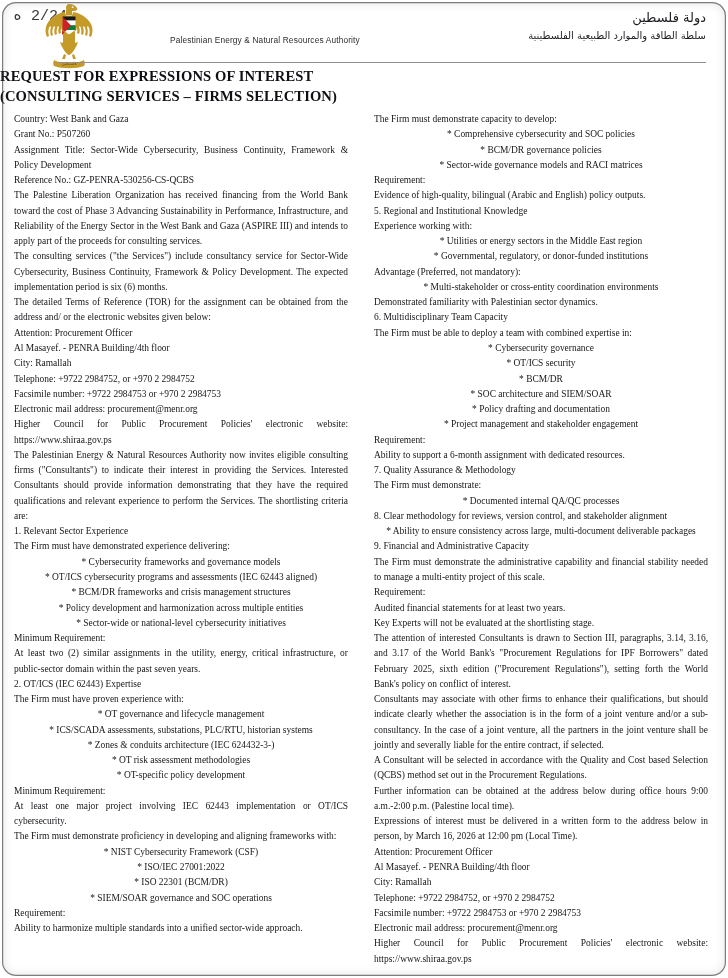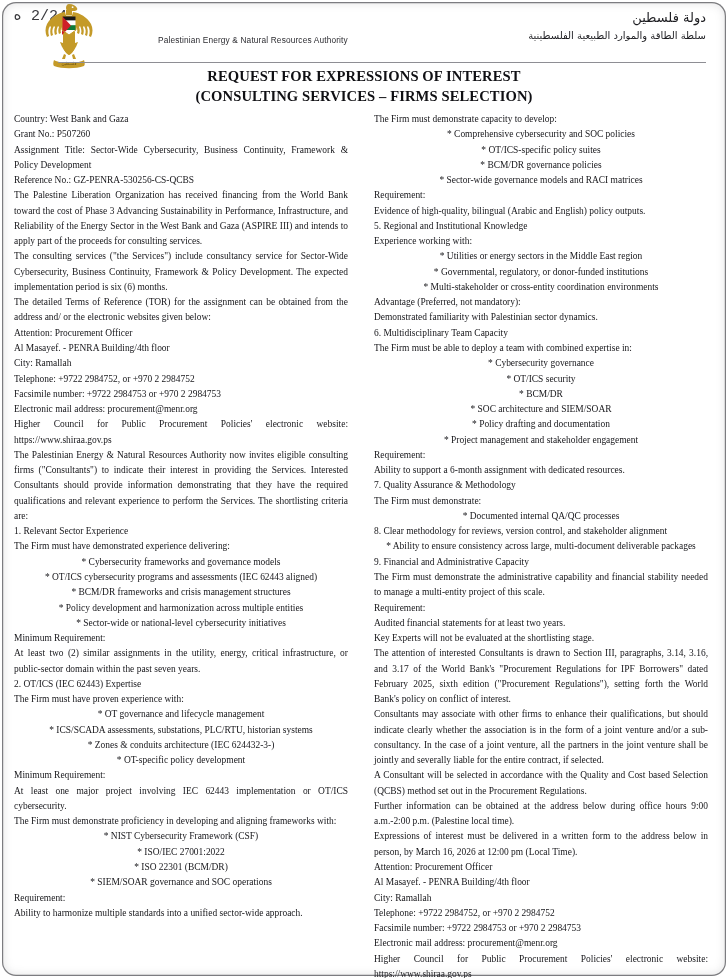--- a/index.html
+++ b/index.html
@@ -49,21 +49,21 @@
   }
   .emblem {
     position: absolute;
     left: 38px;
     top: 2px;
     width: 62px;
     height: 68px;
   }
   .org-en {
     position: absolute;
-    left: 158px;
+    left: 170px;
     top: 35px;
     font-family: "Liberation Sans", sans-serif;
     font-size: 8.3px;
     color: #2c2c31;
     letter-spacing: .15px;
     white-space: nowrap;
   }
   .org-ar-wrap {
     position: absolute;
     right: 22px;
@@ -83,21 +83,21 @@
     top: 62px;
     height: 1px;
     background: #8e8e94;
   }
 
   
   .title-block {
     position: absolute;
     left: 0; right: 0;
     top: 66px;
-    text-align: center;
+    text-align: left;
   }
   .title-line {
     font-family: "Liberation Serif", serif;
     font-weight: bold;
     font-size: 14.6px;
     line-height: 20px;
     letter-spacing: .1px;
     color: #101014;
   }
 
@@ -214,45 +214,45 @@
         <p class="ln bullet nojust">* BCM/DR frameworks and crisis management structures</p>
         <p class="ln bullet nojust">* Policy development and harmonization across multiple entities</p>
         <p class="ln bullet nojust">* Sector-wide or national-level cybersecurity initiatives</p>
         <p class="ln nojust">Minimum Requirement:</p>
         <p class="ln">At least two (2) similar assignments in the utility, energy, critical infrastructure, or public-sector domain within the past seven years.</p>
         <p class="ln nojust">2. OT/ICS (IEC 62443) Expertise</p>
         <p class="ln nojust">The Firm must have proven experience with:</p>
         <p class="ln bullet nojust">* OT governance and lifecycle management</p>
         <p class="ln bullet nojust">* ICS/SCADA assessments, substations, PLC/RTU, historian systems</p>
         <p class="ln bullet nojust">* Zones &amp; conduits architecture (IEC 624432-3-)</p>
+        <p class="ln bullet nojust">* OT risk assessment methodologies</p>
         <p class="ln bullet nojust">* OT-specific policy development</p>
         <p class="ln nojust">Minimum Requirement:</p>
         <p class="ln">At least one major project involving IEC 62443 implementation or OT/ICS cybersecurity.</p>
         <p class="ln">The Firm must demonstrate proficiency in developing and aligning frameworks with:</p>
         <p class="ln bullet nojust">* NIST Cybersecurity Framework (CSF)</p>
         <p class="ln bullet nojust">* ISO/IEC 27001:2022</p>
         <p class="ln bullet nojust">* ISO 22301 (BCM/DR)</p>
         <p class="ln bullet nojust">* SIEM/SOAR governance and SOC operations</p>
         <p class="ln nojust">Requirement:</p>
         <p class="ln nojust">Ability to harmonize multiple standards into a unified sector-wide approach.</p>
       </div>
     <div class="col right">
         <p class="ln nojust">The Firm must demonstrate capacity to develop:</p>
         <p class="ln bullet nojust">* Comprehensive cybersecurity and SOC policies</p>
-        <p class="ln bullet nojust">* OT/ICS-specific policy suites</p>
         <p class="ln bullet nojust">* BCM/DR governance policies</p>
         <p class="ln bullet nojust">* Sector-wide governance models and RACI matrices</p>
         <p class="ln nojust">Requirement:</p>
         <p class="ln nojust">Evidence of high-quality, bilingual (Arabic and English) policy outputs.</p>
         <p class="ln nojust">5. Regional and Institutional Knowledge</p>
         <p class="ln nojust">Experience working with:</p>
         <p class="ln bullet nojust">* Utilities or energy sectors in the Middle East region</p>
         <p class="ln bullet nojust">* Governmental, regulatory, or donor-funded institutions</p>
+        <p class="ln nojust">Advantage (Preferred, not mandatory):</p>
         <p class="ln bullet nojust">* Multi-stakeholder or cross-entity coordination environments</p>
-        <p class="ln nojust">Advantage (Preferred, not mandatory):</p>
         <p class="ln nojust">Demonstrated familiarity with Palestinian sector dynamics.</p>
         <p class="ln nojust">6. Multidisciplinary Team Capacity</p>
         <p class="ln nojust">The Firm must be able to deploy a team with combined expertise in:</p>
         <p class="ln bullet nojust">* Cybersecurity governance</p>
         <p class="ln bullet nojust">* OT/ICS security</p>
         <p class="ln bullet nojust">* BCM/DR</p>
         <p class="ln bullet nojust">* SOC architecture and SIEM/SOAR</p>
         <p class="ln bullet nojust">* Policy drafting and documentation</p>
         <p class="ln bullet nojust">* Project management and stakeholder engagement</p>
         <p class="ln nojust">Requirement:</p>

